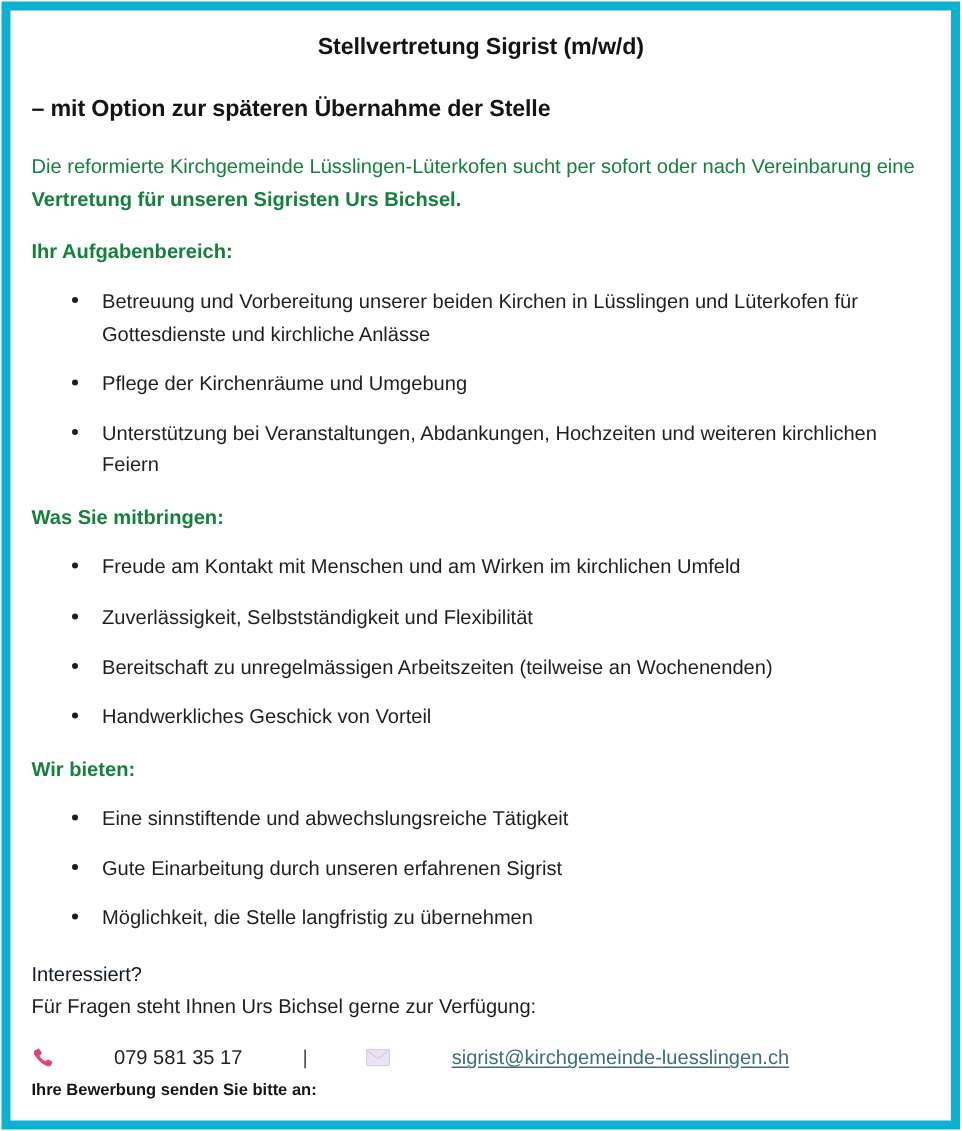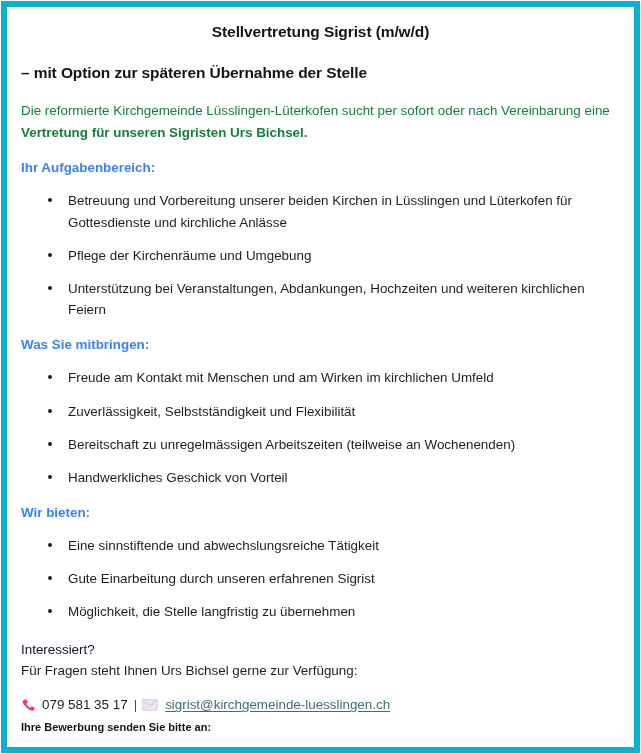--- a/index.html
+++ b/index.html
@@ -62,21 +62,21 @@
     margin: 16px 0 0 0;
     color: #15803d;
   }
   .intro b { font-weight: bold; }
 
   .sec-head {
     font-size: 13.4px;
     font-weight: bold;
     line-height: 1.5;
     margin: 15px 0 0 0;
-    color: #3b82f6;
+    color: #15803d;
   }
 
   ul.bullets {
     list-style: none;
     margin: 0;
     padding: 0;
   }
   ul.bullets li {
     position: relative;
     font-size: 13.4px;
@@ -111,20 +111,21 @@
   }
 
   .contact-line {
     margin-top: 14px;
     font-size: 13.4px;
     line-height: 1.5;
     color: #1d1e20;
     display: flex;
     align-items: center;
     flex-wrap: wrap;
+    gap: 34px;
   }
   .contact-line .sep { margin: 0 5px 0 6px; color: #4a4b4d; }
 
   .apply-head {
     font-size: 11px;
     font-weight: bold;
     line-height: 1.45;
     margin-top: 5px;
     color: #131416;
   }

